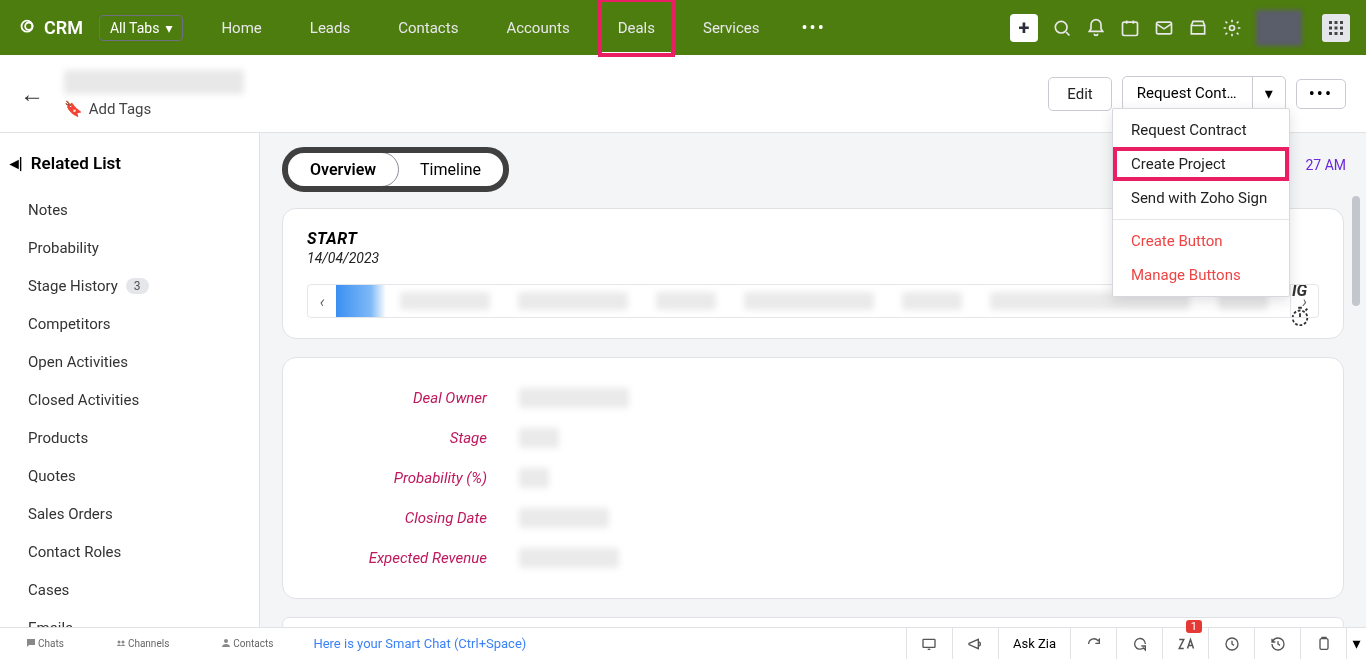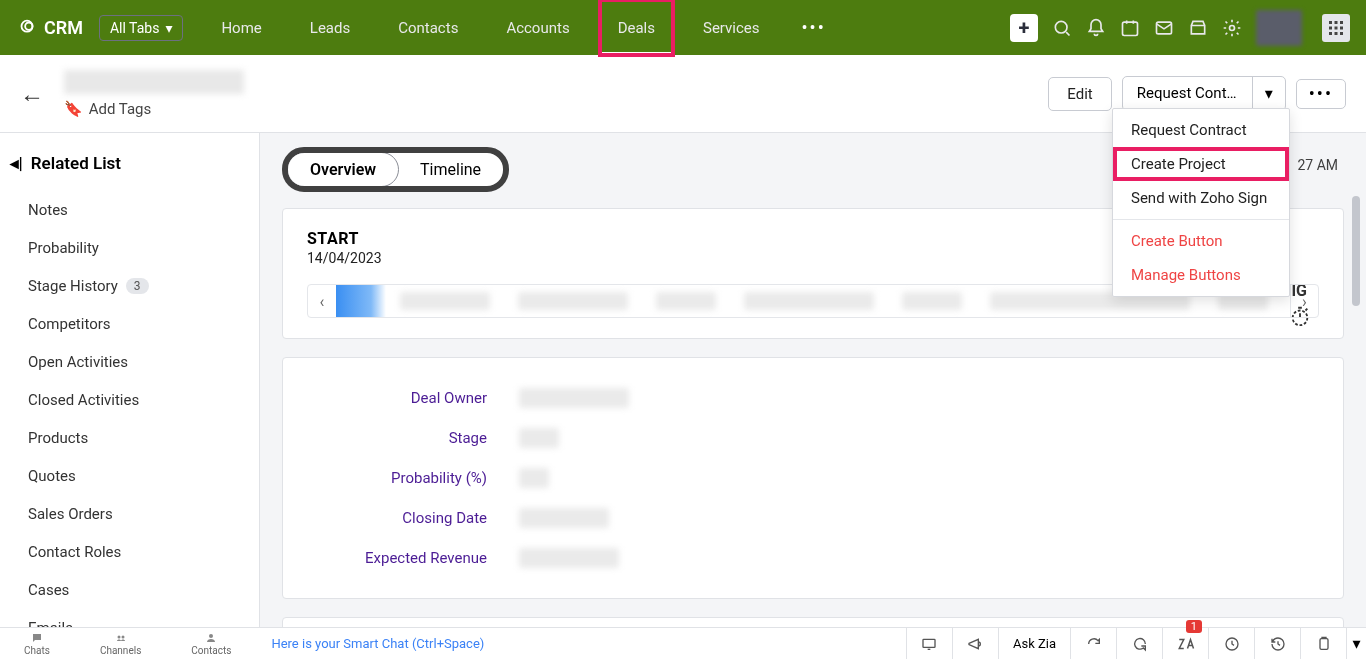--- a/index.html
+++ b/index.html
@@ -49,43 +49,43 @@
 .left-pane { width: 260px; padding: 20px 16px 0 14px; border-right: 1px solid #e0e2e6; overflow-y: auto; }
 .related-header { display: flex; align-items: center; gap: 8px; font-weight: 600; font-size: 17px; margin-bottom: 18px; margin-left: -4px; }
 .related-list-item { padding: 10px 14px; font-size: 15px; color: #333; cursor: pointer; display: flex; align-items: center; gap: 8px; border-radius: 4px; }
 .related-badge { background: #e4e6ea; border-radius: 10px; padding: 1px 8px; font-size: 12px; color: #555; }
 
 
 .main-pane { flex: 1; background: #f4f5f7; padding: 14px 22px 0 22px; overflow-y: auto; position: relative; }
 .tab-toggle { display: inline-flex; background: #fff; border: 6px solid #404040; border-radius: 22px; overflow: hidden; margin-bottom: 16px; }
 .tab-toggle-item { padding: 7px 22px; font-size: 16px; cursor: pointer; }
 .tab-toggle-item.active { background: #fff; border: 1px solid #8a8d96; border-radius: 20px; margin: -1px; font-weight: 600; }
-.time-right { position: absolute; right: 28px; top: 24px; font-size: 14px; color: #404040; }
-
-.card { background: #fff; border: 1px solid #e0e2e6; border-radius: 4px; padding: 20px 24px; margin-bottom: 18px; }
+.time-right { position: absolute; right: 20px; top: 24px; font-size: 14px; color: #6d28d9; }
+
+.card { background: #fff; border: 1px solid #e0e2e6; border-radius: 14px; padding: 20px 24px; margin-bottom: 18px; font-style: italic; }
 .start-label { font-weight: 700; font-size: 16px; letter-spacing: .5px; }
 .start-date { font-size: 14px; margin-top: 2px; color: #222; }
 .ig-letter { position: absolute; right: 36px; top: 72px; font-weight: 700; color: #333; }
 .stopwatch { position: absolute; right: 32px; top: 96px; }
 .stage-bar { margin-top: 18px; display: flex; align-items: center; border: 1px solid #e4e6ea; border-radius: 4px; height: 34px; position: relative; }
 .stage-nav { width: 28px; display: flex; align-items: center; justify-content: center; cursor: pointer; color: #666; font-size: 16px; height: 100%; }
 .stage-fill { position: absolute; left: 28px; top: 0; bottom: 0; width: 50px; background: linear-gradient(90deg, #3a8ff2 0%, #7fb9f7 70%, rgba(127,185,247,0) 100%); }
 .stage-blur-seg { height: 18px; background: #eaeaea; filter: blur(3px); margin: 0 4px; border-radius: 2px; }
 
 .detail-row { display: flex; align-items: center; padding: 10px 0; }
-.detail-label { width: 180px; text-align: right; color: #4c1d95; font-size: 15px; margin-right: 32px; }
+.detail-label { width: 180px; text-align: right; color: #be185d; font-size: 15px; margin-right: 32px; }
 .detail-value-blur { height: 20px; background: #eaeaea; filter: blur(3px); border-radius: 2px; }
 
 
 .right-scroll { position: absolute; right: 6px; top: 196px; width: 8px; height: 110px; background: #c3c6cd; border-radius: 4px; }
 
 
 .bottombar { position: absolute; bottom: 0; left: 0; right: 0; height: 32px; border-top: 1px solid #e0e2e6; background: #fff; display: flex; align-items: center; }
 .botm-left { display: flex; align-items: center; gap: 50px; padding-left: 24px; }
-.botm-item { display: flex; flex-direction: column; align-items: center; font-size: 10px; color: #666; cursor: pointer; }
+.botm-item { display: flex; flex-direction: row; align-items: center; font-size: 10px; color: #666; cursor: pointer; }
 .botm-item svg { width: 14px; height: 12px; margin-bottom: 1px; }
 .botm-msg { margin-left: 40px; font-size: 13px; color: #3b82f6; }
 .botm-right { margin-left: auto; display: flex; align-items: center; height: 100%; }
 .botm-icon { width: 46px; height: 100%; border-left: 1px solid #e0e2e6; display: flex; align-items: center; justify-content: center; cursor: pointer; position: relative; }
 .askzia { padding: 0 14px; font-size: 13px; border-left: 1px solid #e0e2e6; height: 100%; display: flex; align-items: center; cursor: pointer; }
 .badge-red { position: absolute; top: -8px; right: 6px; background: #e53935; color: #fff; font-size: 11px; border-radius: 3px; padding: 0 5px; }
 .botm-caret { width: 20px; border-left: 1px solid #e0e2e6; height: 100%; display: flex; align-items: center; justify-content: center; cursor: pointer; }
 
 svg { display: block; }
 </style>

